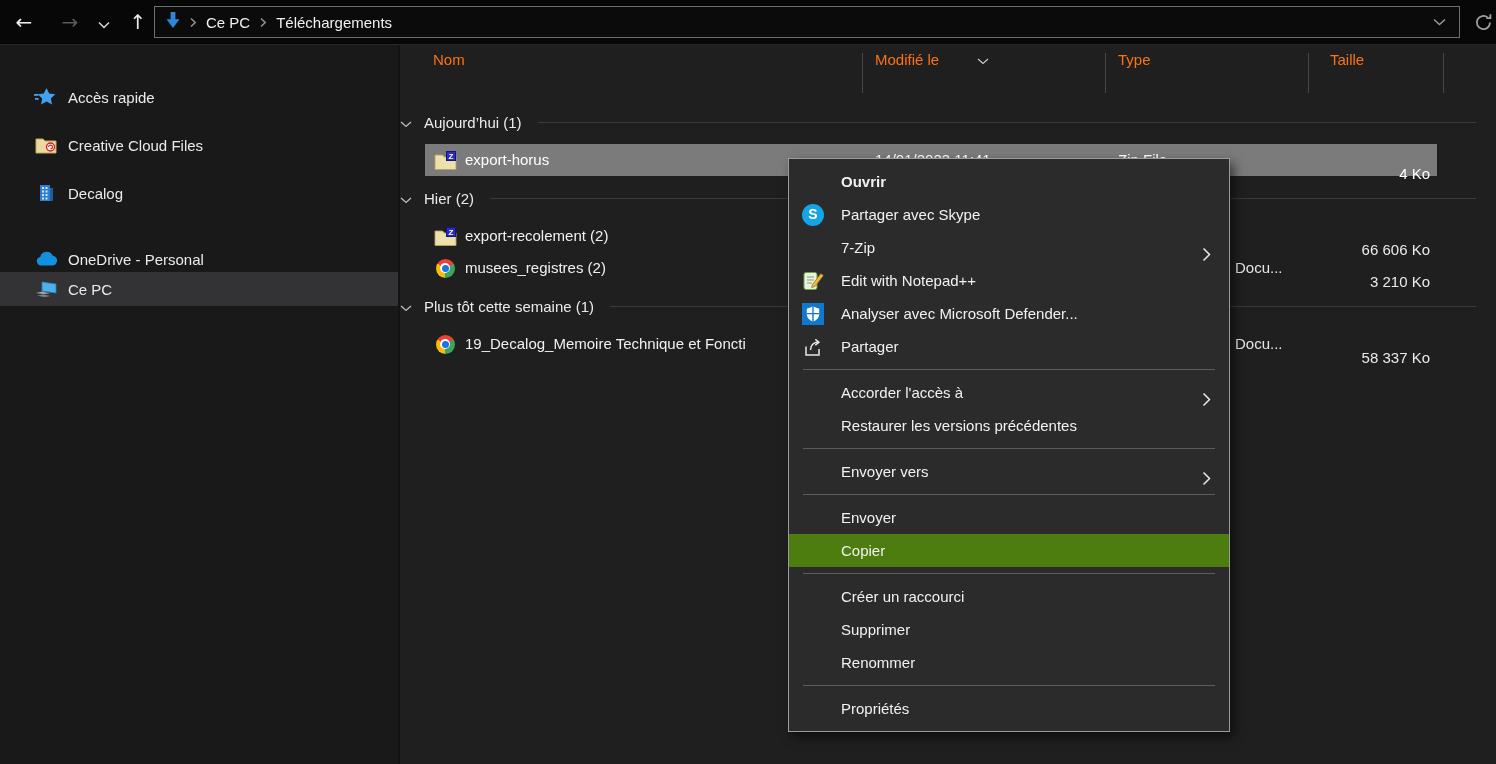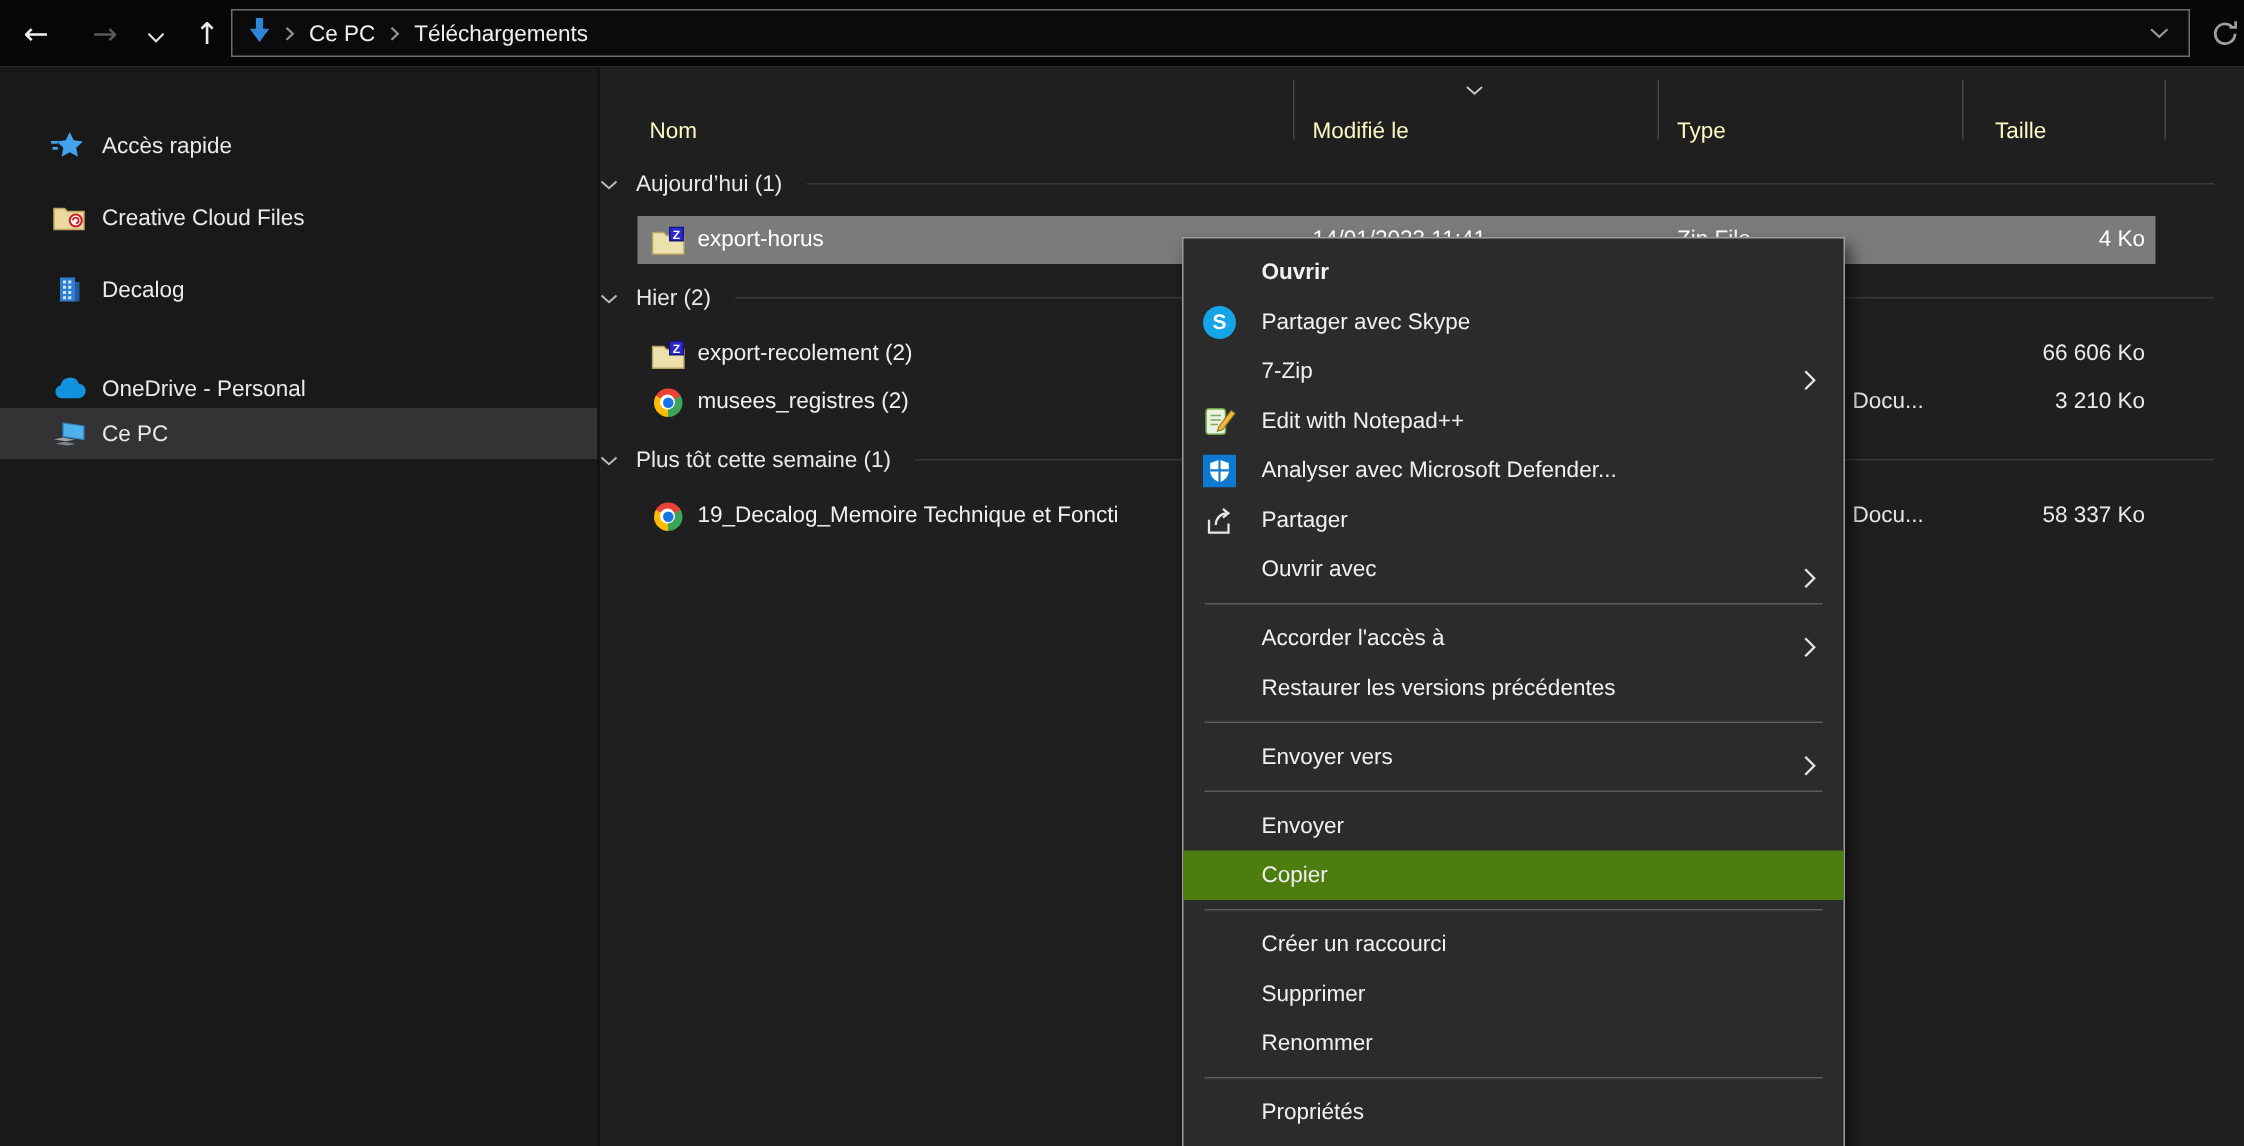--- a/index.html
+++ b/index.html
@@ -31,37 +31,37 @@
   .sidebar { position:absolute; left:0; top:45px; width:398px; height:719px; background:#191919; }
   .sidebar-divider { position:absolute; left:398px; top:45px; width:2px; height:719px; background:#131313; }
   .side-item { position:absolute; left:0; width:398px; height:34px; display:flex; align-items:center;
                padding-left:34px; gap:10px; cursor:default; }
   .side-item.selected { background:#333336; }
   .side-item .lbl { color:#eaeaea; }
   .side-icon { width:24px; height:22px; display:flex; align-items:center; justify-content:center; flex:none; }
 
   
   .main { position:absolute; left:400px; top:45px; width:1096px; height:719px; background:#1f1f1f; }
-  .col-label { position:absolute; top:28px; height:30px; line-height:30px; color:#fef9c3; }
+  .col-label { position:absolute; top:0; height:30px; line-height:30px; color:#f97316; }
   .col-div { position:absolute; top:8px; width:1px; height:40px; background:#474747; }
   .sort-chevron { position:absolute; top:6px; }
 
   .group-header { position:absolute; left:0; width:1082px; height:32px; display:flex; align-items:center; }
   .group-header .g-label { margin-left:12px; color:#eaeaea; white-space:nowrap; }
   .group-header .g-line { flex:1; height:1px; background:#3a3a3a; margin:0 6px 0 16px; }
 
   .file-row { position:absolute; left:25px; width:1012px; height:32px; }
   .file-row .f-icon { position:absolute; left:8px; top:6px; width:24px; height:20px;
                       display:flex; align-items:center; justify-content:center; }
   .file-row .f-name { position:absolute; left:40px; top:0; height:32px; line-height:32px;
                       color:#f0f0f0; white-space:nowrap; }
   .file-row .f-date { position:absolute; left:450px; top:0; height:32px; line-height:32px; color:#eaeaea; white-space:nowrap; }
   .file-row .f-type { position:absolute; left:693px; top:0; height:32px; line-height:32px; color:#eaeaea; white-space:nowrap; }
   .file-row .f-type-vis { position:absolute; left:810px; top:0; height:32px; line-height:32px; color:#e4e4e4; white-space:nowrap; }
-  .file-row .f-size { position:absolute; right:7px; top:0; height:32px; line-height:32px; color:#eaeaea; white-space:nowrap; }
+  .file-row .f-size { position:absolute; right:7px; top:14px; height:32px; line-height:32px; color:#eaeaea; white-space:nowrap; }
   .file-row.selected { background:#7b7b7b; }
   .file-row.selected .f-name, .file-row.selected .f-date,
   .file-row.selected .f-type, .file-row.selected .f-size { color:#ffffff; }
 
   
   .chrome { position:relative; width:19px; height:19px; border-radius:50%;
             background:conic-gradient(from 60deg,#3ba55a 0 120deg,#fbbc05 0 240deg,#ea4335 0 360deg); }
   .chrome::before { content:""; position:absolute; inset:4.2px; border-radius:50%; background:#fff; }
   .chrome::after  { content:""; position:absolute; inset:6px; border-radius:50%; background:#1a73e8; }
 
@@ -333,28 +333,20 @@
     <div class="menu-item">
       <span class="mi-icon">
         <svg width="22" height="22" viewBox="0 0 22 22" fill="none" stroke="#e8e8e8" stroke-width="1.5">
           <path d="M4 10.5 V19 h13 v-6"></path>
           <path d="M8.5 14 c.3-5 3.5-7.6 8-7.9"></path>
           <path d="M13.3 3.3 l3.6 2.9 -3.6 2.9"></path>
         </svg>
       </span><span>Partager</span>
     </div>
 
-    <div class="menu-item">
-      <span>Ouvrir avec</span>
-      <span class="mi-arrow">
-        <svg width="9" height="15" viewBox="0 0 9 15">
-            <polyline points="1.5,1.5 7.5,7.5 1.5,13.5" fill="none" stroke="#e8e8e8" stroke-width="1.5"></polyline>
-          </svg>
-      </span>
-    </div>
 
     <div class="menu-sep"></div>
 
     <div class="menu-item">
       <span>Accorder l'accès à</span>
       <span class="mi-arrow">
         <svg width="9" height="15" viewBox="0 0 9 15">
             <polyline points="1.5,1.5 7.5,7.5 1.5,13.5" fill="none" stroke="#e8e8e8" stroke-width="1.5"></polyline>
           </svg>
       </span>

